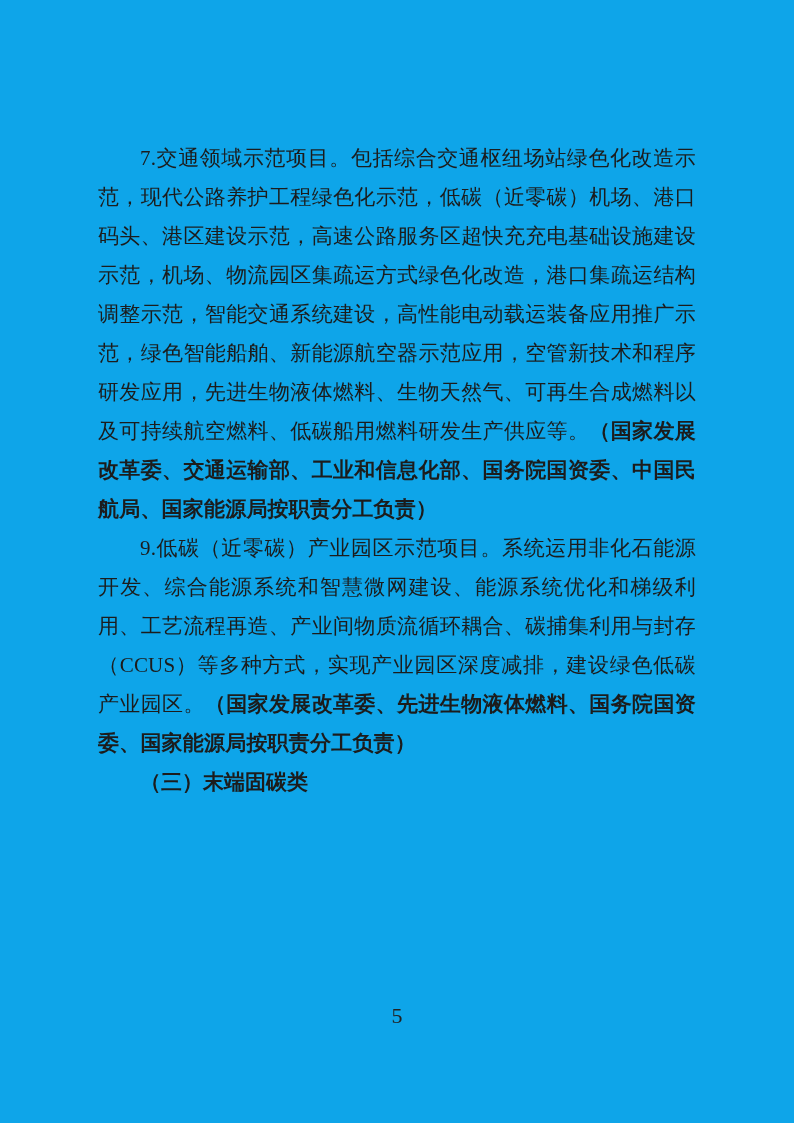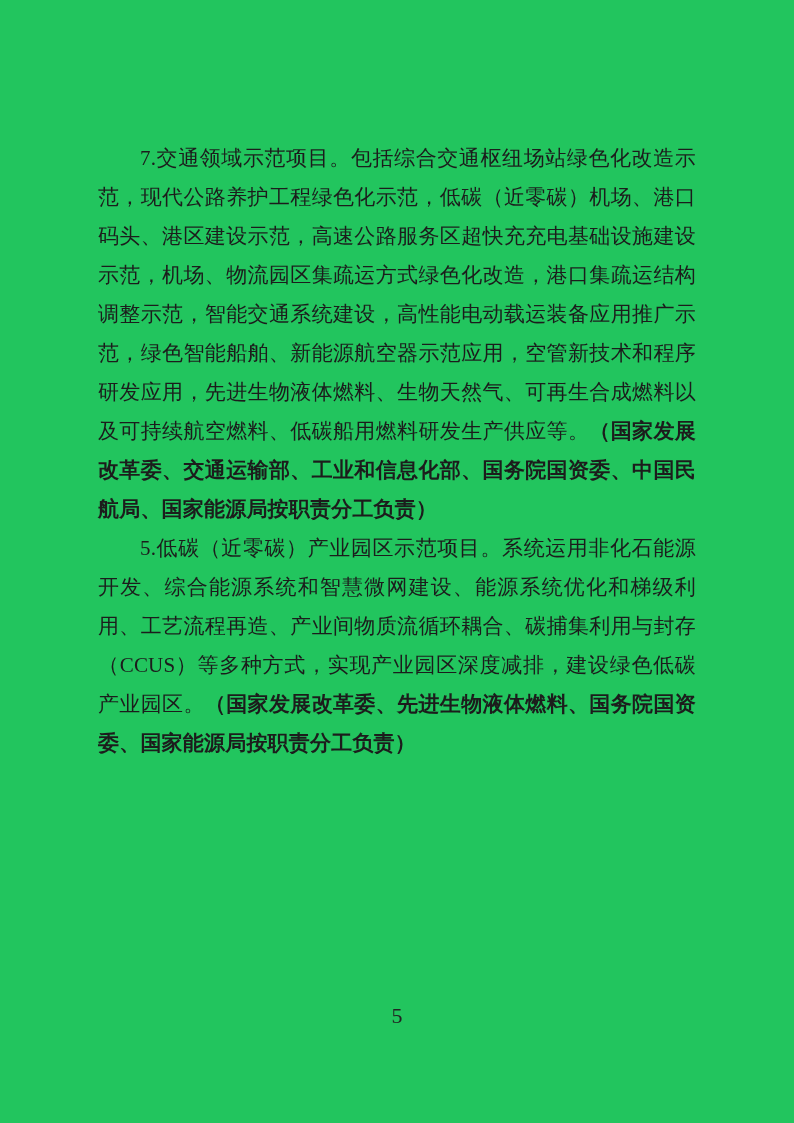--- a/index.html
+++ b/index.html
@@ -11,21 +11,21 @@
     width: 794px;
     height: 1123px;
     position: relative;
     overflow: hidden;
     font-family: "Liberation Serif", "DejaVu Serif", serif;
     color: #1c1c1c;
   }
   .page {
     position: absolute;
     inset: 0;
-    background: #22c55e;
+    background: #0ea5e9;
   }
   .content {
     position: absolute;
     left: 98px;
     top: 139px;
     width: 598px;
   }
   .para {
     margin: 0;
     font-size: 21px;
@@ -59,19 +59,20 @@
 </style>
 </head>
 <body>
 
 <div class="page">
   <main class="content">
 
     <p class="para"><span>7.交通领域示范项目。包括综合交通枢纽场站绿色化改造示范，现代公路养护工程绿色化示范，低碳（近零碳）机场、港口码头、港区建设示范，高速公路服务区超快充充电基础设施建设示范，机场、物流园区集疏运方式绿色化改造，港口集疏运结构调整示范，智能交通系统建设，高性能电动载运装备应用推广示范，绿色智能船舶、新能源航空器示范应用，空管新技术和程序研发应用，先进生物液体燃料、生物天然气、可再生合成燃料以及可持续航空燃料、低碳船用燃料研发生产供应等。</span><span class="resp">（国家发展改革委、交通运输部、工业和信息化部、国务院国资委、中国民航局、国家能源局按职责分工负责）</span></p>
 
 
-    <p class="para"><span>5.低碳（近零碳）产业园区示范项目。系统运用非化石能源开发、综合能源系统和智慧微网建设、能源系统优化和梯级利用、工艺流程再造、产业间物质流循环耦合、碳捕集利用与封存（CCUS）等多种方式，实现产业园区深度减排，建设绿色低碳产业园区。</span><span class="resp">（国家发展改革委、先进生物液体燃料、国务院国资委、国家能源局按职责分工负责）</span></p>
+    <p class="para"><span>9.低碳（近零碳）产业园区示范项目。系统运用非化石能源开发、综合能源系统和智慧微网建设、能源系统优化和梯级利用、工艺流程再造、产业间物质流循环耦合、碳捕集利用与封存（CCUS）等多种方式，实现产业园区深度减排，建设绿色低碳产业园区。</span><span class="resp">（国家发展改革委、先进生物液体燃料、国务院国资委、国家能源局按职责分工负责）</span></p>
 
+    <p class="heading">（三）末端固碳类</p>
 
   </main>
 
   <footer class="page-number">5</footer>
 </div>
 
 </body></html>

